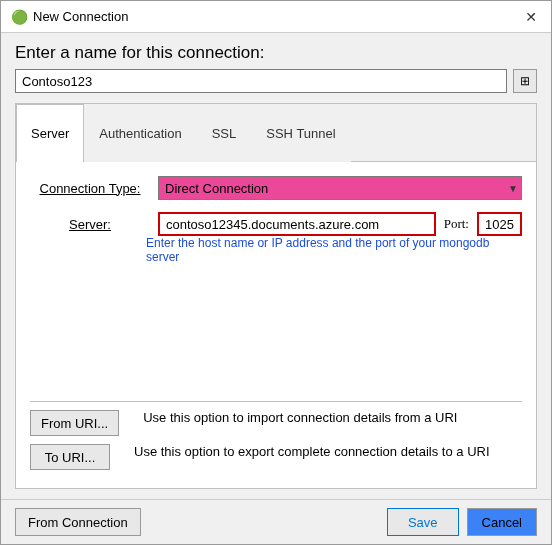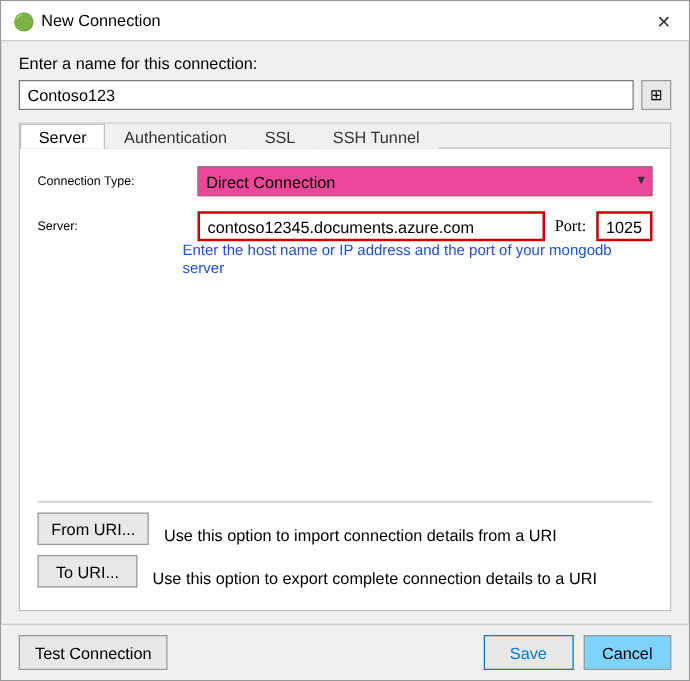--- a/index.html
+++ b/index.html
@@ -55,21 +55,21 @@
       background: none;
       border: none;
     }
     .dialog-body {
       padding: 10px 14px;
       display: flex;
       flex-direction: column;
       flex: 1;
     }
     .label-connection-name {
-      font-size: 13px;
+      font-size: 17px;
       margin-bottom: 6px;
       color: #000;
     }
     .connection-name-row {
       display: flex;
       align-items: flex-start;
       gap: 6px;
       margin-bottom: 10px;
     }
     .connection-name-input {
@@ -97,21 +97,21 @@
       flex: 1;
       display: flex;
       flex-direction: column;
     }
     .tabs-header {
       display: flex;
       border-bottom: 1px solid #c0c0c0;
       background: #f0f0f0;
     }
     .tab {
-      padding: 2px 14px;
+      padding: 21px 14px;
       font-size: 13px;
       cursor: pointer;
       border: 1px solid transparent;
       border-bottom: none;
       margin-bottom: -1px;
       color: #333;
       background: #f0f0f0;
     }
     .tab.active {
       background: #fff;
@@ -127,24 +127,25 @@
       flex-direction: column;
     }
     .form-row {
       display: flex;
       align-items: center;
       margin-bottom: 12px;
       gap: 8px;
     }
     .form-label {
       width: 120px;
-      text-align: left;
-      font-size: 10px;
+      text-align: center;
+      font-size: 13px;
       color: #000;
       flex-shrink: 0;
+      text-decoration: underline;
     }
     .select-wrapper {
       flex: 1;
       position: relative;
     }
     select.form-select {
       width: 100%;
       height: 24px;
       border: 1px solid #7a7a7a;
       padding: 0 6px;
@@ -200,22 +201,22 @@
       margin-bottom: 12px;
     }
     .spacer { flex: 1; }
     .divider {
       border: none;
       border-top: 1px solid #c0c0c0;
       margin: 8px 0;
     }
     .uri-row {
       display: flex;
-      align-items: flex-end;
-      gap: 12px;
+      align-items: flex-start;
+      gap: 24px;
       margin-bottom: 8px;
     }
     .uri-btn {
       min-width: 80px;
       height: 26px;
       border: 1px solid #999;
       background: #e8e8e8;
       font-size: 13px;
       cursor: pointer;
       padding: 0 10px;
@@ -250,21 +251,21 @@
       background: #e8e8e8;
       color: #0078d7;
       font-size: 13px;
       cursor: pointer;
       padding: 0 20px;
       font-weight: 500;
     }
     .cancel-btn {
       height: 28px;
       border: 1px solid #999;
-      background: #7dd3fc;
+      background: #3b82f6;
       font-size: 13px;
       cursor: pointer;
       padding: 0 14px;
     }
   </style>
 </head>
 <body>
 
 <div class="dialog">
 
@@ -329,19 +330,19 @@
 
         <div class="uri-row">
           <button class="uri-btn">To URI...</button>
           <span class="uri-desc">Use this option to export complete connection details to a URI</span>
         </div>
       </div>
     </div>
   </div>
 
   <div class="footer">
-    <button class="test-conn-btn">Test Connection</button>
+    <button class="test-conn-btn">From Connection</button>
     <div class="footer-right">
       <button class="save-btn">Save</button>
       <button class="cancel-btn">Cancel</button>
     </div>
   </div>
 </div>
 
 </body></html>

